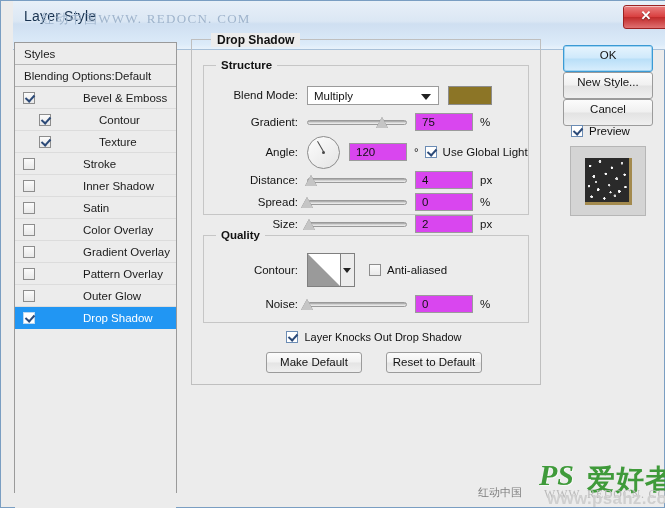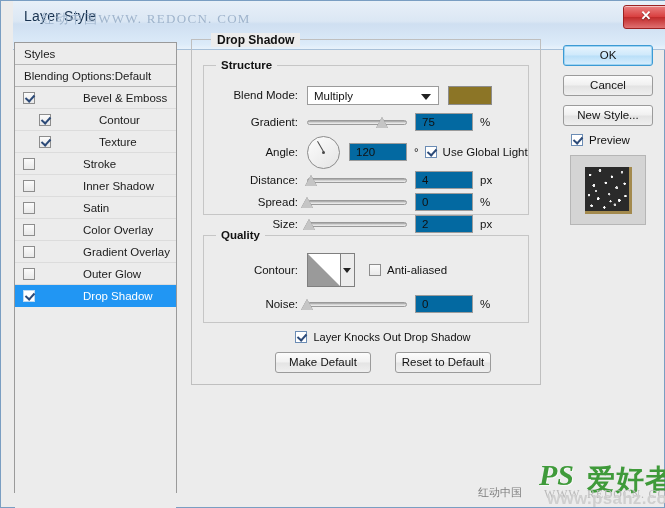--- a/index.html
+++ b/index.html
@@ -197,23 +197,22 @@
 
   
   #right-column {
     position: absolute;
     left: 562px; top: 44px;
     width: 90px;
   }
   .dlg-btn {
     display: block;
     width: 90px;
-    height: 21px;
+    height: 27px;
     line-height: 19px;
-    margin-bottom: 9px;
     text-align: center;
     font-size: 11.5px;
     color: #141414;
     background: linear-gradient(to bottom,#fcfcfc 0%,#f0f0f0 48%,#e3e3e3 52%,#efefef 100%);
     border: 1px solid #9b9b9b;
     border-radius: 3px;
     box-sizing: border-box;
     cursor: pointer;
   }
   .dlg-btn.primary {
@@ -348,21 +347,21 @@
     border-right: 6px solid transparent;
     border-bottom: 11px solid #c5c5c5;
     filter: drop-shadow(0 0 .6px #6d6d6d);
   }
 
   .numbox {
     width: 58px;
     height: 18px;
     line-height: 16px;
     padding-left: 6px;
-    background: #0369a1;
+    background: #d946ef;
     border: 1px solid #9b9b9b;
     box-sizing: border-box;
     font-size: 11.5px;
     color: #111;
   }
   .unit {
     margin-left: 7px;
     font-size: 11.5px;
     color: #141414;
   }
@@ -461,21 +460,21 @@
     display: flex;
     align-items: center;
     font-size: 11.5px;
     color: #141414;
     cursor: pointer;
     white-space: nowrap;
   }
 
   #bottom-controls {
     position: absolute;
-    left: 207px; top: 330px;
+    left: 198px; top: 330px;
     width: 350px;
   }
   #knockout-row {
     display: flex;
     justify-content: center;
     align-items: center;
     margin-bottom: 9px;
   }
   #default-buttons {
     display: flex;
@@ -536,20 +535,24 @@
         <span class="cb"></span>
         <span>Satin</span>
       </div>
       <div class="style-row">
         <span class="cb"></span>
         <span>Color Overlay</span>
       </div>
       <div class="style-row">
         <span class="cb"></span>
         <span>Gradient Overlay</span>
+      </div>
+      <div class="style-row">
+        <span class="cb"></span>
+        <span>Pattern Overlay</span>
       </div>
       <div class="style-row">
         <span class="cb"></span>
         <span>Outer Glow</span>
       </div>
       <div class="style-row selected">
         <span class="cb checked"></span>
         <span>Drop Shadow</span>
       </div>
       <div id="styles-blank"></div>
@@ -678,22 +681,22 @@
       <span>Layer Knocks Out Drop Shadow</span>
     </div>
     <div id="default-buttons">
       <div class="wide-btn">Make Default</div>
       <div class="wide-btn">Reset to Default</div>
     </div>
   </div>
 
   <div id="right-column">
     <div class="dlg-btn primary">OK</div>
+    <div class="dlg-btn">New Style...</div>
     <div class="dlg-btn">Cancel</div>
-    <div class="dlg-btn">New Style...</div>
     <div id="preview-row">
       <span class="cb checked blue"></span>
       <span>Preview</span>
     </div>
     <div id="preview-thumb-frame">
       <div id="preview-thumb"></div>
     </div>
   </div>
 
   <div class="watermark" id="watermark-cn-bottom">红动中国</div>

